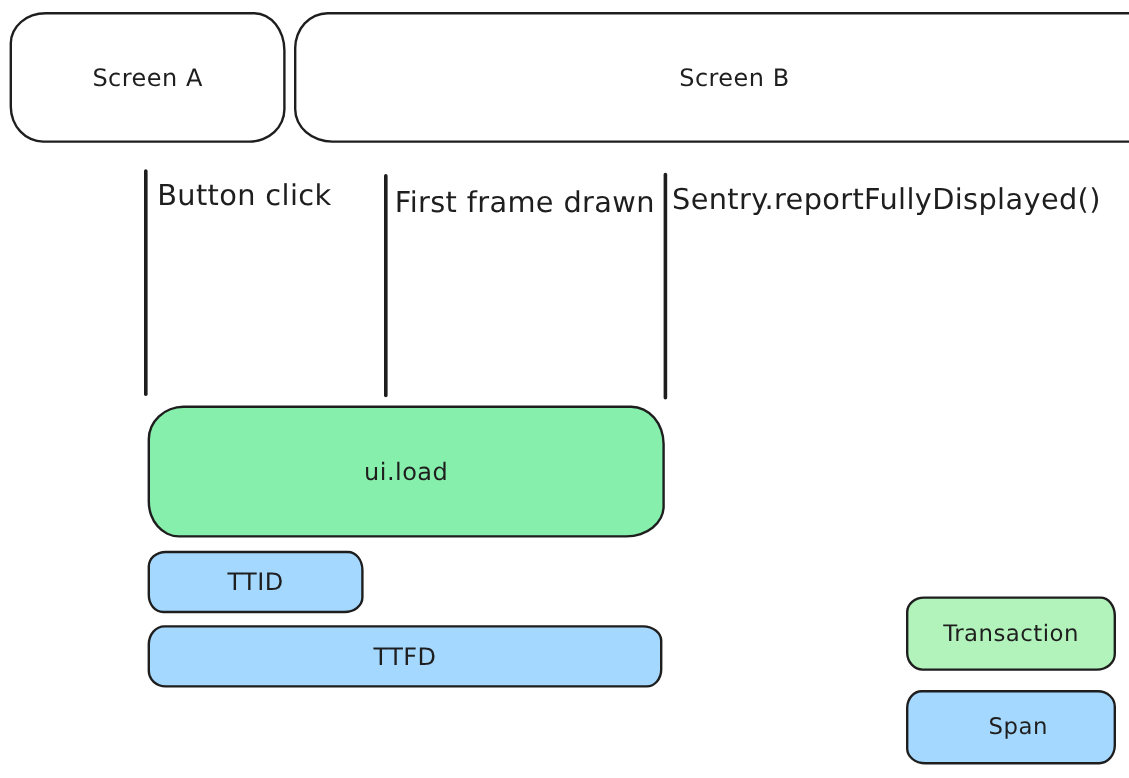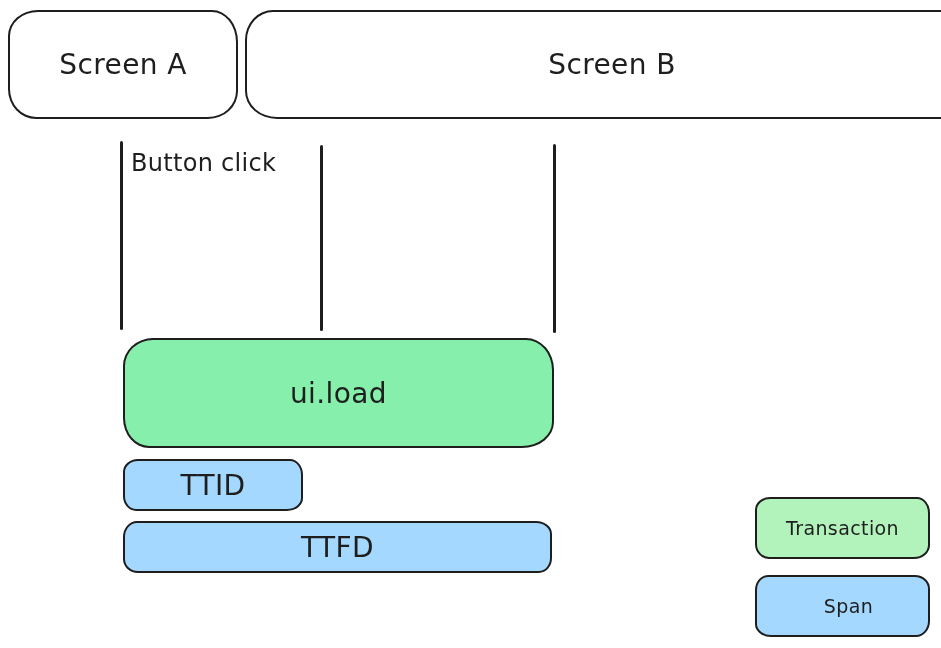--- a/index.html
+++ b/index.html
@@ -17,21 +17,21 @@
     overflow: hidden;
   }
   
   .sketch-box {
     position: absolute;
     border: 2.5px solid #1e1e1e;
     background: #ffffff;
     display: flex;
     align-items: center;
     justify-content: center;
-    font-size: 28px;
+    font-size: 20px;
     letter-spacing: 0.4px;
     text-align: center;
   }
   .screen-a {
     left: 8px; top: 10px; width: 230px; height: 109px;
     border-radius: 30px 26px 30px 28px / 26px 32px 28px 30px;
   }
   .screen-b {
     left: 245px; top: 10px; width: 734px; height: 109px;
     border-radius: 28px 30px 26px 32px / 30px 26px 32px 28px;
@@ -92,20 +92,22 @@
   </div>
   <div class="sketch-box screen-b">
     <span>Screen B</span>
   </div>
 
   <div class="marker-line line-1"></div>
   <div class="marker-line line-2"></div>
   <div class="marker-line line-3"></div>
 
   <div class="marker-label mlabel-1">Button click</div>
+  <div class="marker-label mlabel-2">First frame drawn</div>
+  <div class="marker-label mlabel-3">Sentry.reportFullyDisplayed()</div>
 
   <div class="sketch-box bar-ui-load" style="background: #86efac;">
     <span>ui.load</span>
   </div>
   <div class="sketch-box bar-ttid" style="background: rgb(165, 216, 255);">
     <span>TTID</span>
   </div>
   <div class="sketch-box bar-ttfd" style="background: rgb(165, 216, 255);">
     <span>TTFD</span>
   </div>

